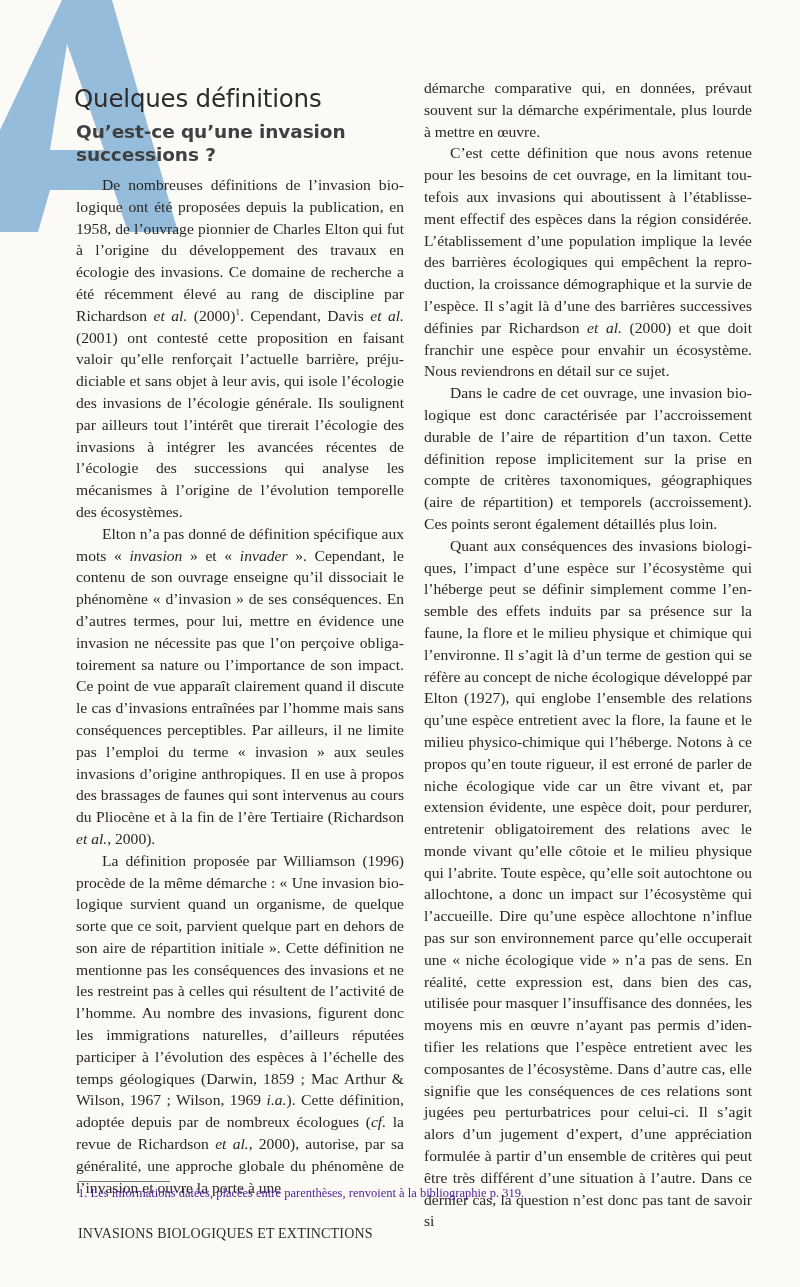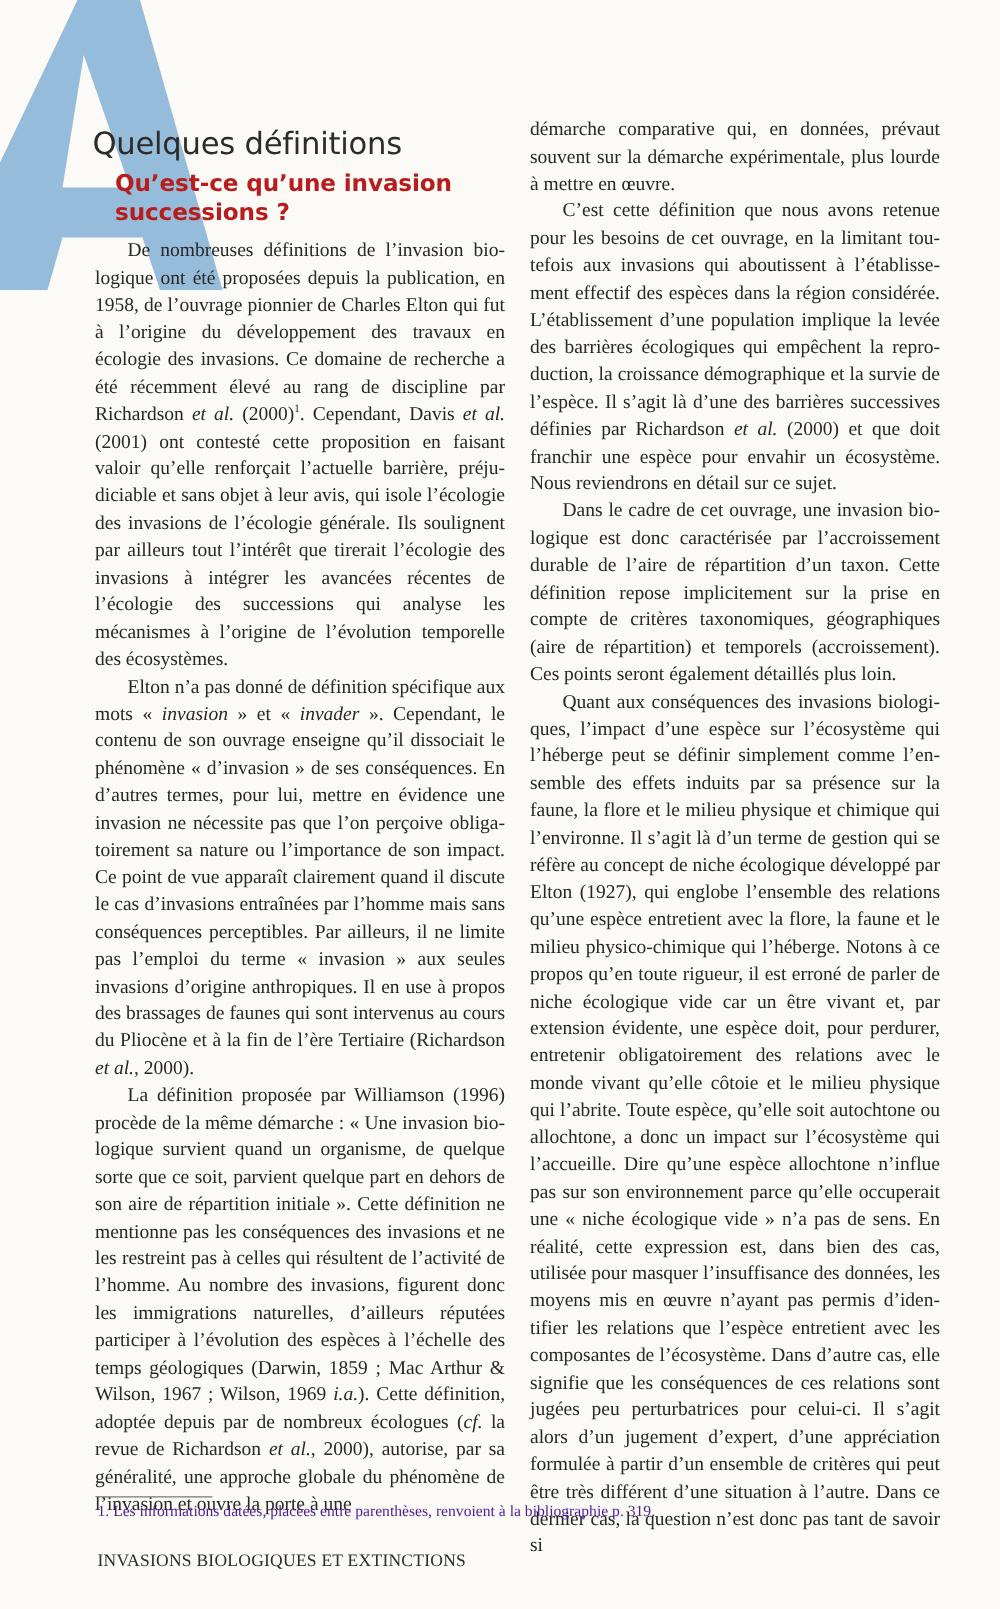--- a/index.html
+++ b/index.html
@@ -18,21 +18,21 @@
     .big-letter {
       position: absolute;
       left: 0;
       top: 0;
       width: 200px;
       height: 240px;
       z-index: 0;
     }
     .page {
       position: absolute;
-      left: 0; top: 16px;
+      left: 0; top: 0;
       width: 800px; height: 955px;
       z-index: 1;
     }
     .col-left {
       position: absolute;
       left: 76px;
       top: 84px;
       width: 328px;
     }
     .col-right {
@@ -47,22 +47,22 @@
       font-weight: normal;
       color: #2e2b2a;
       margin: 0 0 6px -2px;
       line-height: 30px;
       letter-spacing: -0.2px;
     }
     .section-title {
       font-family: "DejaVu Sans", "Liberation Sans", sans-serif;
       font-size: 18.5px;
       font-weight: bold;
-      color: #b91c1c;
-      margin: 0 0 8px 16px;
+      color: #404040;
+      margin: 0 0 8px 0;
       line-height: 23px;
       letter-spacing: -0.1px;
     }
     p.body {
       font-size: 15.6px;
       line-height: 21.8px;
       margin: 0;
       text-align: justify;
       text-indent: 26px;
       hyphens: manual;

